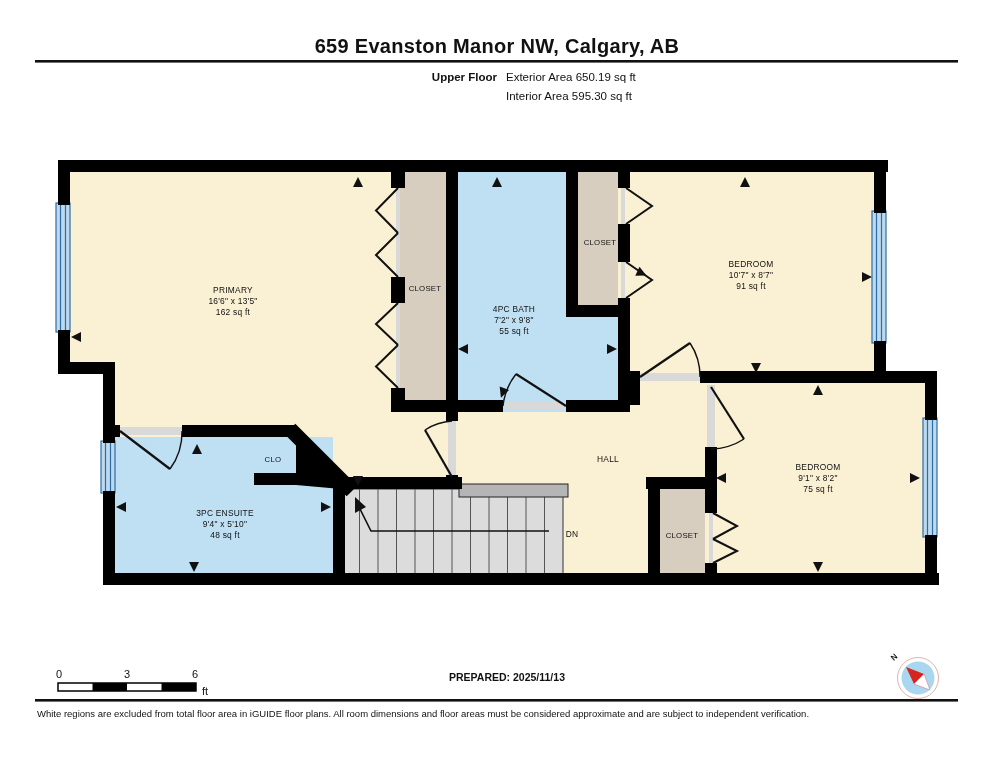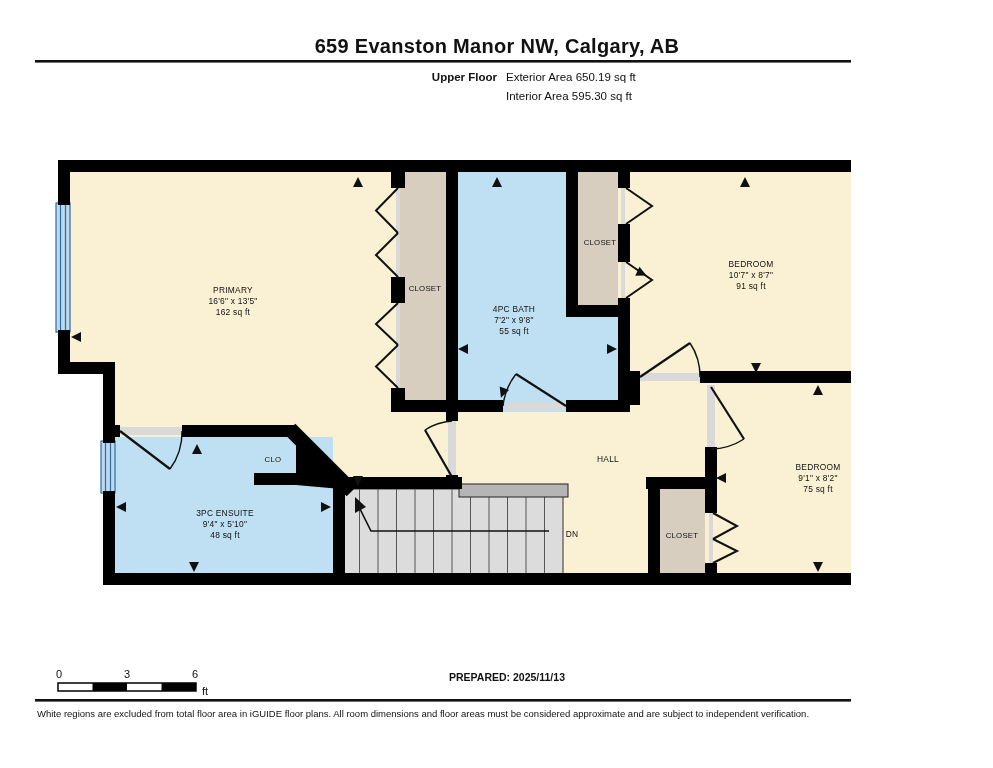--- a/index.html
+++ b/index.html
@@ -1,16 +1,16 @@
 <!DOCTYPE html>
 <html><head>
 <meta charset="utf-8">
 <style>
   html,body{margin:0;padding:0;background:#ffffff;}
-  .page{position:relative;width:851px;height:768px;background:#ffffff;overflow:hidden;
+  .page{position:relative;width:993px;height:768px;background:#ffffff;overflow:hidden;
         font-family:"Liberation Sans", sans-serif;}
   svg{position:absolute;left:0;top:0;}
   text{fill:#111;}
   .title{font-size:20px;font-weight:bold;letter-spacing:.3px;}
   .sub{font-size:11.5px;}
   .subb{font-size:11.5px;font-weight:bold;}
   .room{font-size:8.4px;letter-spacing:.25px;}
   .roomsm{font-size:7.8px;letter-spacing:.25px;}
   .scalelbl{font-size:11px;}
   .prepared{font-size:10.5px;font-weight:bold;}

